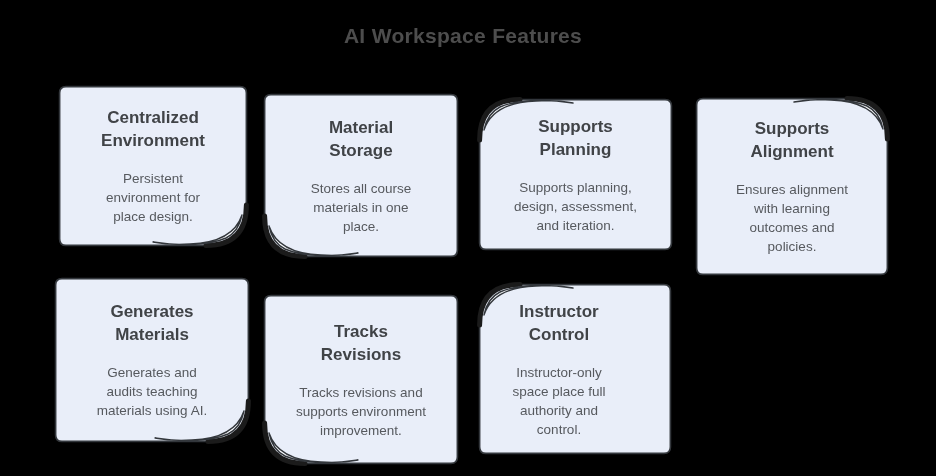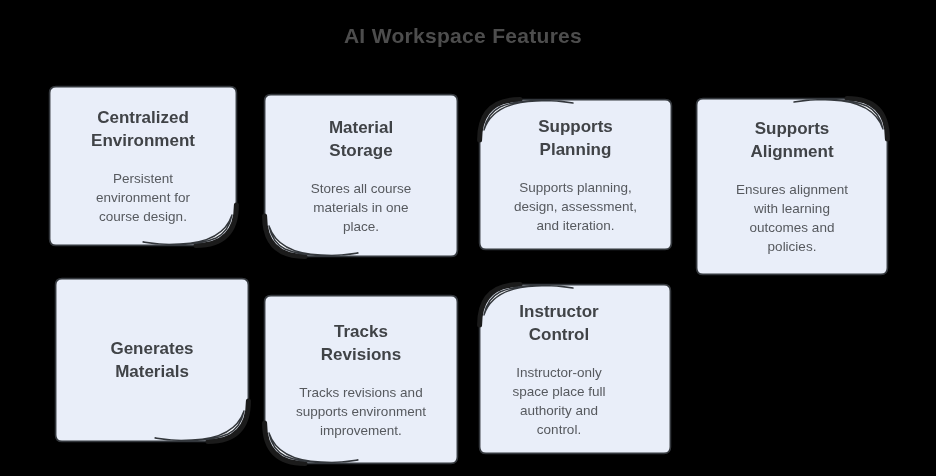--- a/index.html
+++ b/index.html
@@ -57,32 +57,32 @@
     white-space: pre-line;
   }
 </style>
 </head>
 <body>
 
 <div id="stage">
 
   <div id="page-title">AI Workspace Features</div>
 
-  <div class="note" style="left:48px;top:85px;width:190px;height:162px">
+  <div class="note" style="left:58px;top:85px;width:190px;height:162px">
     <svg class="note-shape" width="190" height="162" viewBox="0 0 190 162">
         <path d="M 8 1.6 L 182 1.6 Q 188.4 1.6 188.4 8 L 188.4 120 C 188.4 147 175 160.4 148 160.4 L 8 160.4 Q 1.6 160.4 1.6 154 L 1.6 8 Q 1.6 1.6 8 1.6 Z" fill="#E9EEF9" stroke="#33373C" stroke-width="1.7"></path>
         <path d="M 188.4 120 C 188.4 147 175 160.4 148 160.4" fill="none" stroke="#1B1B1B" stroke-width="5" stroke-linecap="round"></path>
         <path d="M 184 130 C 178 148 160 158 132 159 C 118 160 105 159 95 157 C 120 161 150 161 168 153 C 178 148 182 140 184 130 Z" fill="#F9FBFE" stroke="#33373C" stroke-width="1.4" stroke-linejoin="round"></path>
       </svg>
     <div class="note-content">
       <div class="note-title">Centralized
 Environment</div>
       <div class="note-body">Persistent
 environment for
-course design.</div>
+place design.</div>
     </div>
   </div>
 
   <div class="note" style="left:478px;top:98px;width:195px;height:153px">
     <svg class="note-shape" width="195" height="153" viewBox="0 0 195 153">
         <path d="M 42 1.6 L 187 1.6 Q 193.4 1.6 193.4 8 L 193.4 145 Q 193.4 151.4 187 151.4 L 8 151.4 Q 1.6 151.4 1.6 145 L 1.6 42 C 1.6 15 15 1.6 42 1.6 Z" fill="#E9EEF9" stroke="#33373C" stroke-width="1.7"></path>
         <path d="M 1.6 42 C 1.6 15 15 1.6 42 1.6" fill="none" stroke="#1B1B1B" stroke-width="5" stroke-linecap="round"></path>
         <path d="M 6 32 C 12 14 30 4 58 3 C 72 2 85 3 95 5 C 70 1 40 1 22 9 C 12 14 8 22 6 32 Z" fill="#F9FBFE" stroke="#33373C" stroke-width="1.4" stroke-linejoin="round"></path>
       </svg>
     <div class="note-content">
@@ -127,20 +127,23 @@
 
   <div class="note" style="left:54px;top:277px;width:196px;height:166px">
     <svg class="note-shape" width="196" height="166" viewBox="0 0 196 166">
         <path d="M 8 1.6 L 188 1.6 Q 194.4 1.6 194.4 8 L 194.4 124 C 194.4 151 181 164.4 154 164.4 L 8 164.4 Q 1.6 164.4 1.6 158 L 1.6 8 Q 1.6 1.6 8 1.6 Z" fill="#E9EEF9" stroke="#33373C" stroke-width="1.7"></path>
         <path d="M 194.4 124 C 194.4 151 181 164.4 154 164.4" fill="none" stroke="#1B1B1B" stroke-width="5" stroke-linecap="round"></path>
         <path d="M 190 134 C 184 152 166 162 138 163 C 124 164 111 163 101 161 C 126 165 156 165 174 157 C 184 152 188 144 190 134 Z" fill="#F9FBFE" stroke="#33373C" stroke-width="1.4" stroke-linejoin="round"></path>
       </svg>
     <div class="note-content">
       <div class="note-title">Generates
 Materials</div>
+      <div class="note-body">Generates and
+audits teaching
+materials using AI.</div>
     </div>
   </div>
 
   <div class="note" style="left:263px;top:294px;width:196px;height:171px">
     <svg class="note-shape" width="196" height="171" viewBox="0 0 196 171">
         <path d="M 8 1.6 L 188 1.6 Q 194.4 1.6 194.4 8 L 194.4 163 Q 194.4 169.4 188 169.4 L 42 169.4 C 15 169.4 1.6 156 1.6 129 L 1.6 8 Q 1.6 1.6 8 1.6 Z" fill="#E9EEF9" stroke="#33373C" stroke-width="1.7"></path>
         <path d="M 42 169.4 C 15 169.4 1.6 156 1.6 129" fill="none" stroke="#1B1B1B" stroke-width="5" stroke-linecap="round"></path>
         <path d="M 6 139 C 12 157 30 167 58 168 C 72 169 85 168 95 166 C 70 170 40 170 22 162 C 12 157 8 149 6 139 Z" fill="#F9FBFE" stroke="#33373C" stroke-width="1.4" stroke-linejoin="round"></path>
       </svg>
     <div class="note-content">

